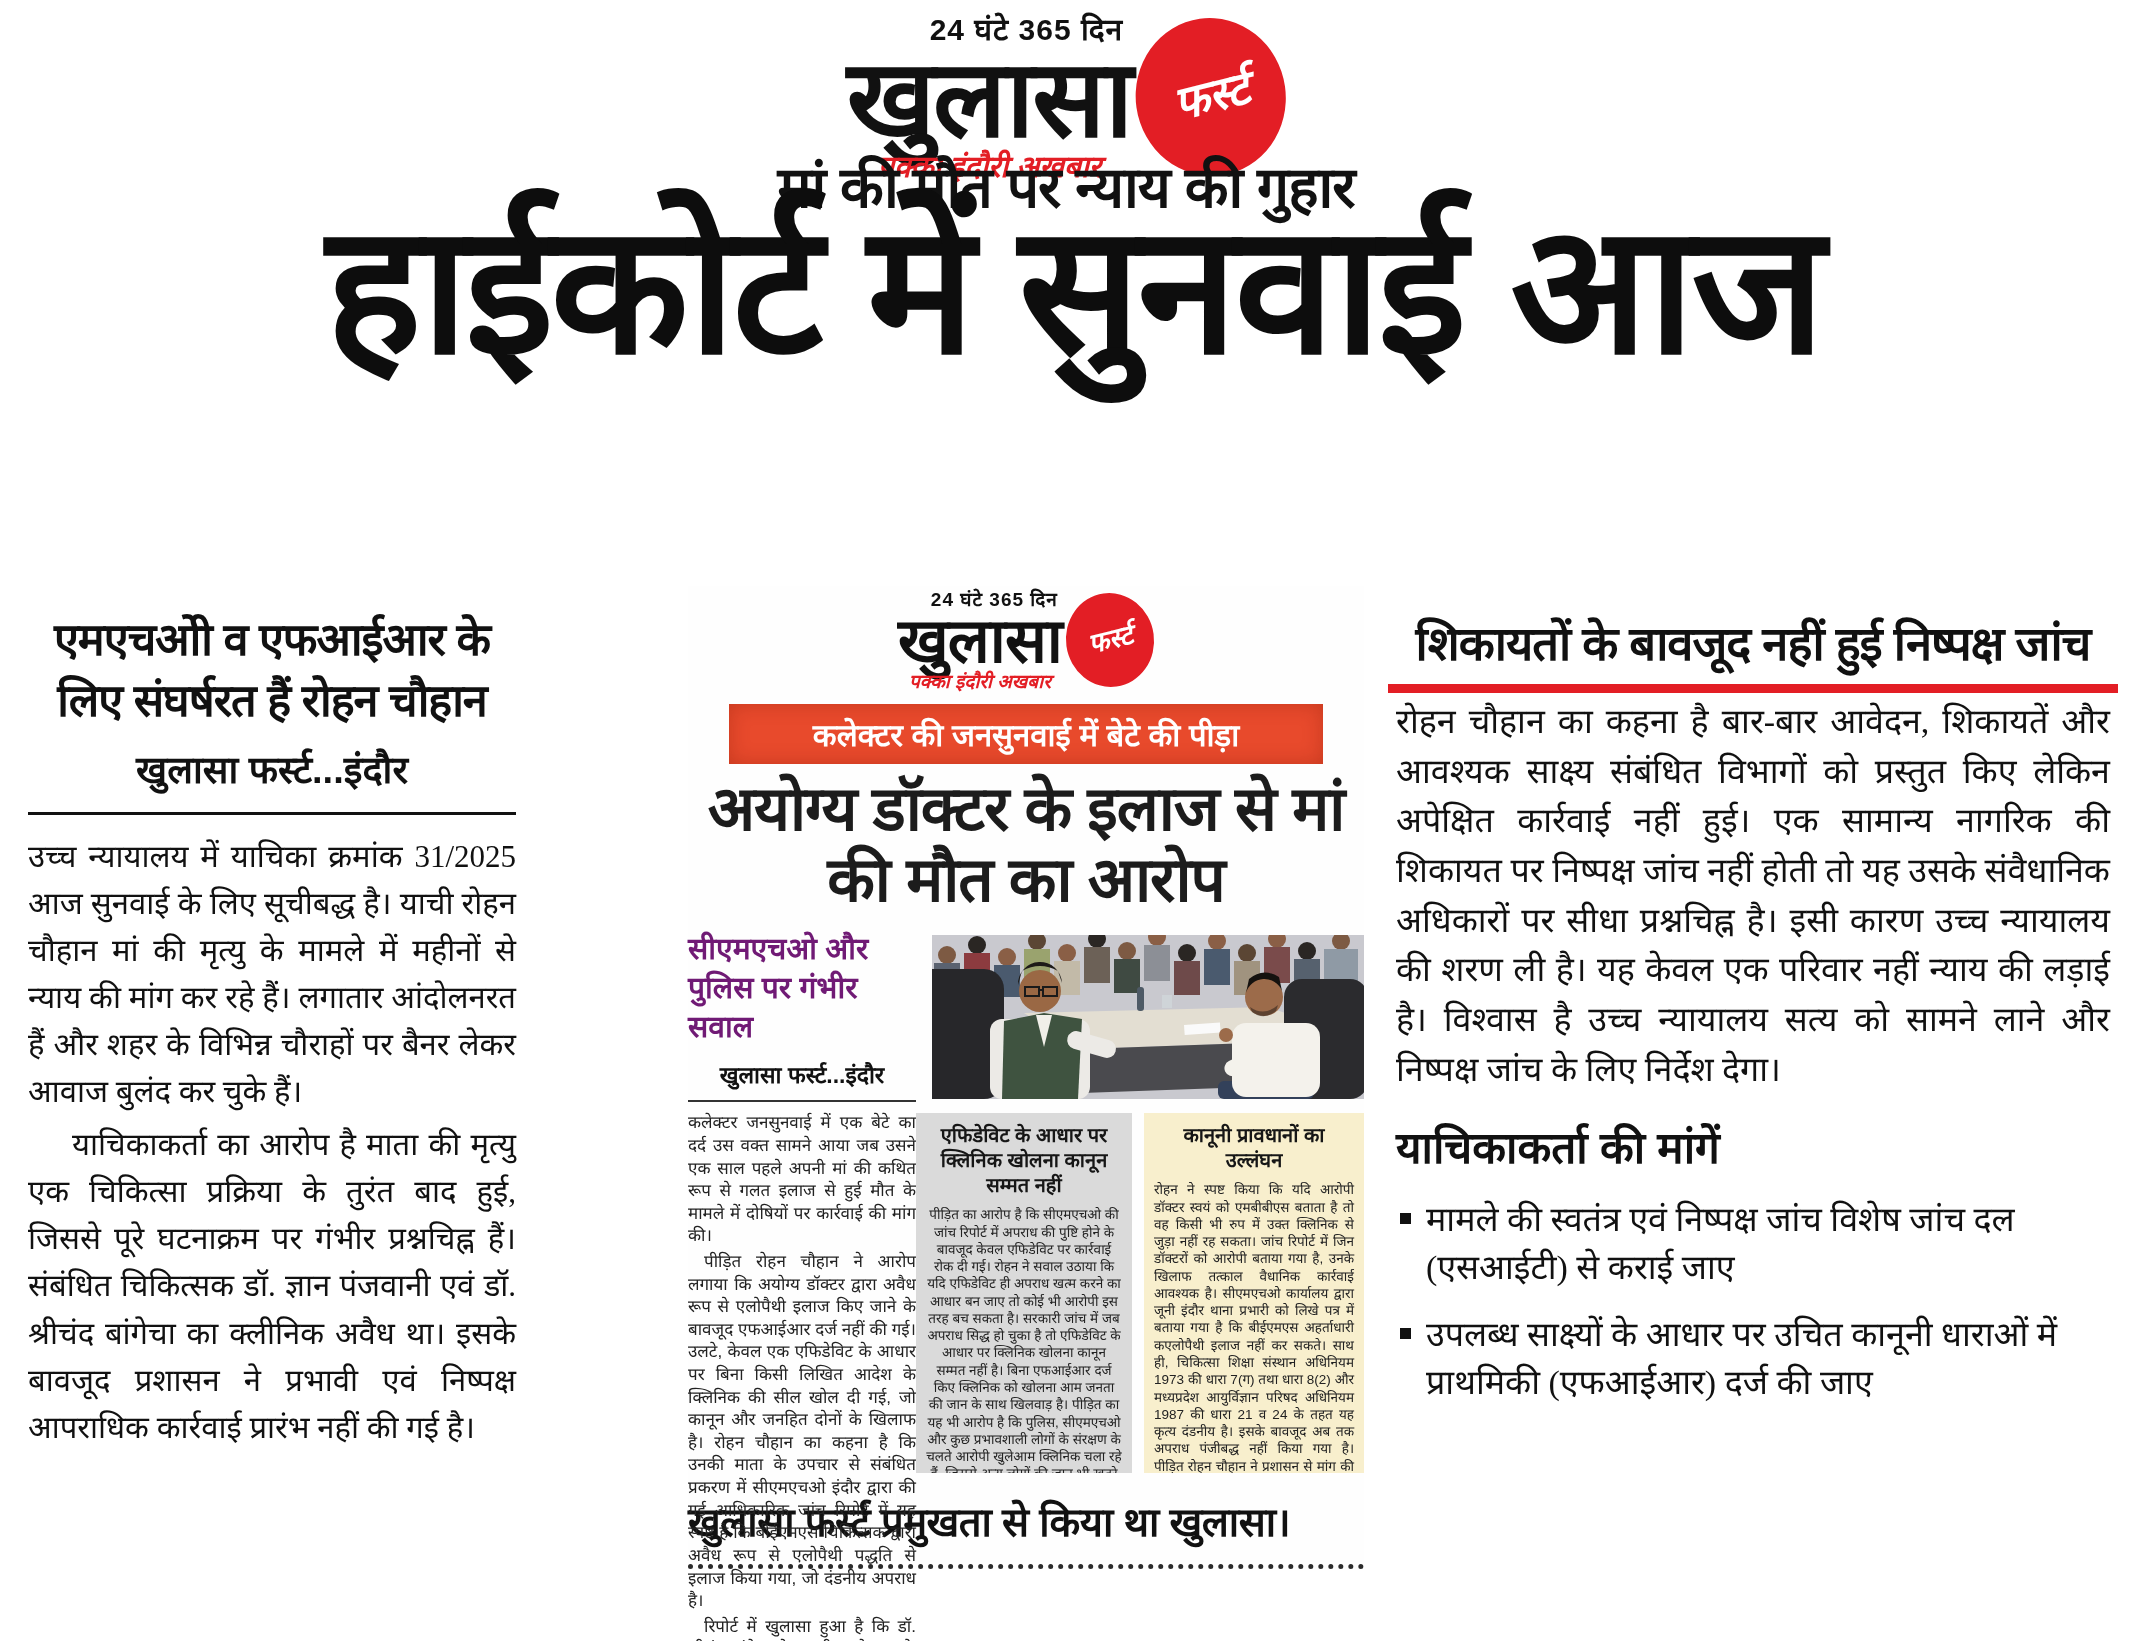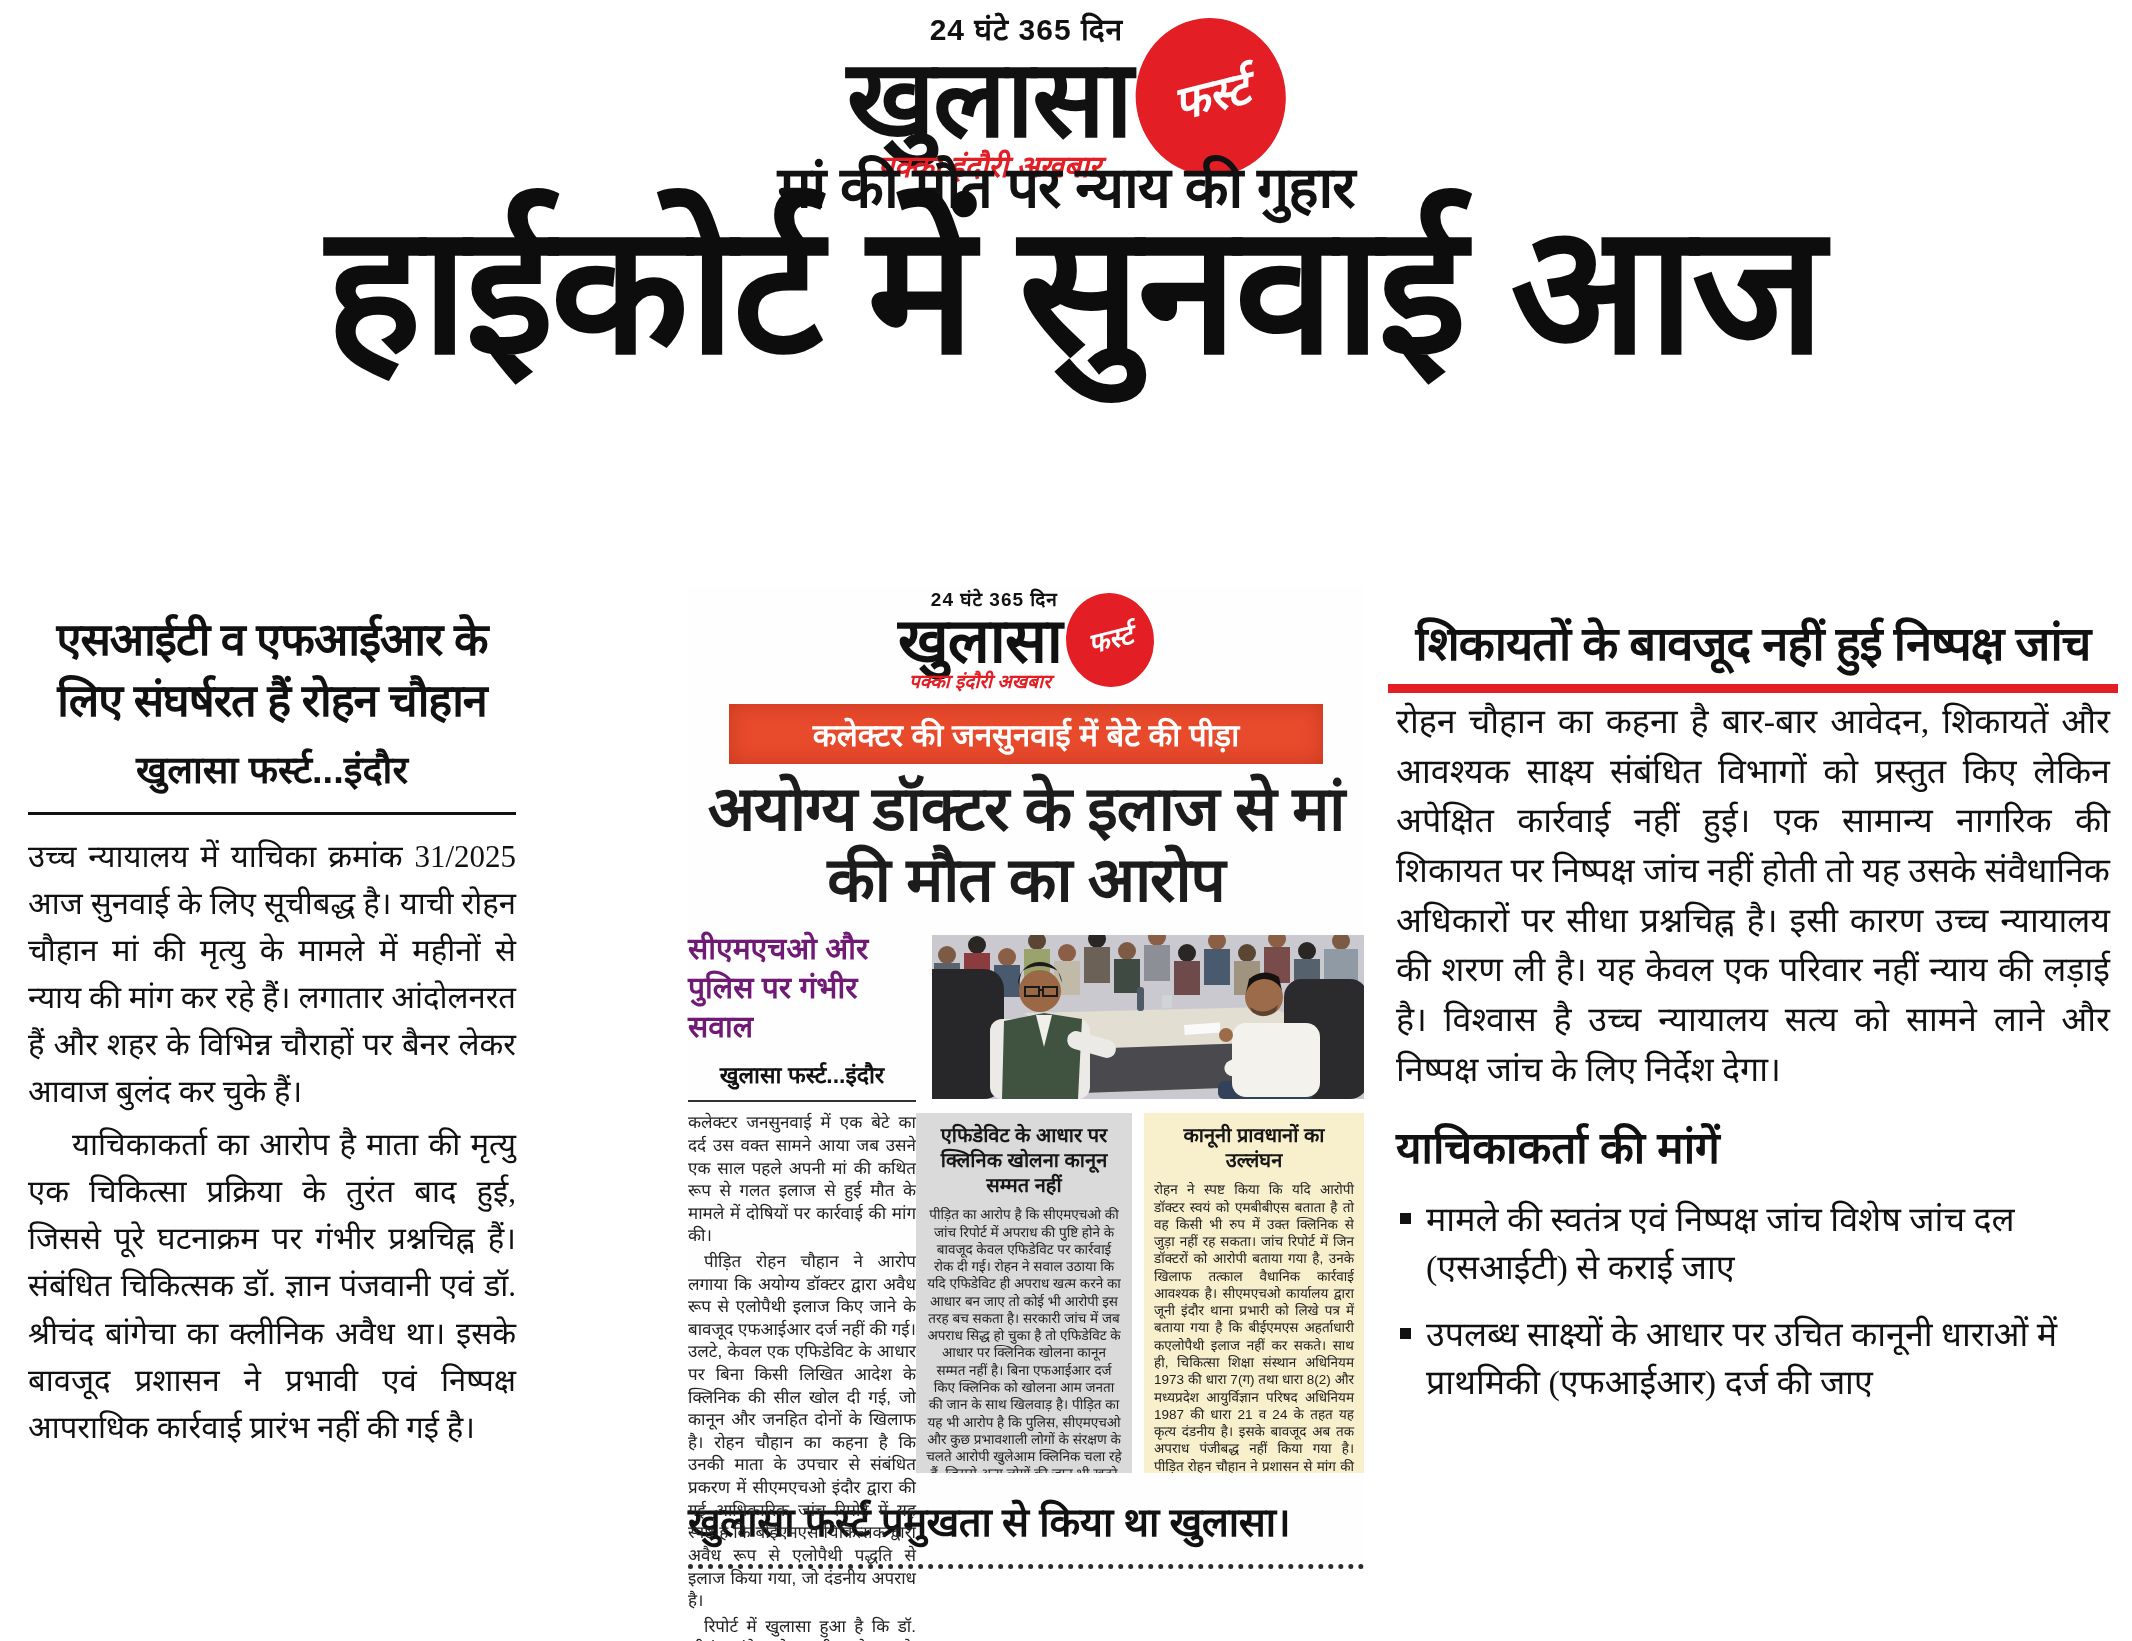--- a/index.html
+++ b/index.html
@@ -89,21 +89,21 @@
         <div class="badge-ellipse"></div>
         <span class="badge-text">फर्स्ट</span>
       </div>
     </div>
   </header>
 
   <div class="kicker">मां की मौत पर न्याय की गुहार</div>
   <h1 class="main-headline">हाईकोर्ट में सुनवाई आज</h1>
 
   <section class="col-left">
-    <h2>एसआईटी व एफआईआर के लिए संघर्षरत हैं रोहन चौहान</h2>
+    <h2>एमएचओी व एफआईआर के लिए संघर्षरत हैं रोहन चौहान</h2>
     <div class="byline">खुलासा फर्स्ट...इंदौर</div>
     <div class="rule"></div>
     <p>उच्च न्यायालय में याचिका क्रमांक 31/2025 आज सुनवाई के लिए सूचीबद्ध है। याची रोहन चौहान मां की मृत्यु के मामले में महीनों से न्याय की मांग कर रहे हैं। लगातार आंदोलनरत हैं और शहर के विभिन्न चौराहों पर बैनर लेकर आवाज बुलंद कर चुके हैं।</p>
     <p class="indent">याचिकाकर्ता का आरोप है माता की मृत्यु एक चिकित्सा प्रक्रिया के तुरंत बाद हुई, जिससे पूरे घटनाक्रम पर गंभीर प्रश्नचिह्न हैं। संबंधित चिकित्सक डॉ. ज्ञान पंजवानी एवं डॉ. श्रीचंद बांगेचा का क्लीनिक अवैध था। इसके बावजूद प्रशासन ने प्रभावी एवं निष्पक्ष आपराधिक कार्रवाई प्रारंभ नहीं की गई है।</p>
   </section>
 
   <section class="col-mid">
     <div class="mini-mast-wrap mini">
       <div class="mast-inner">
         <div class="mast-text">

